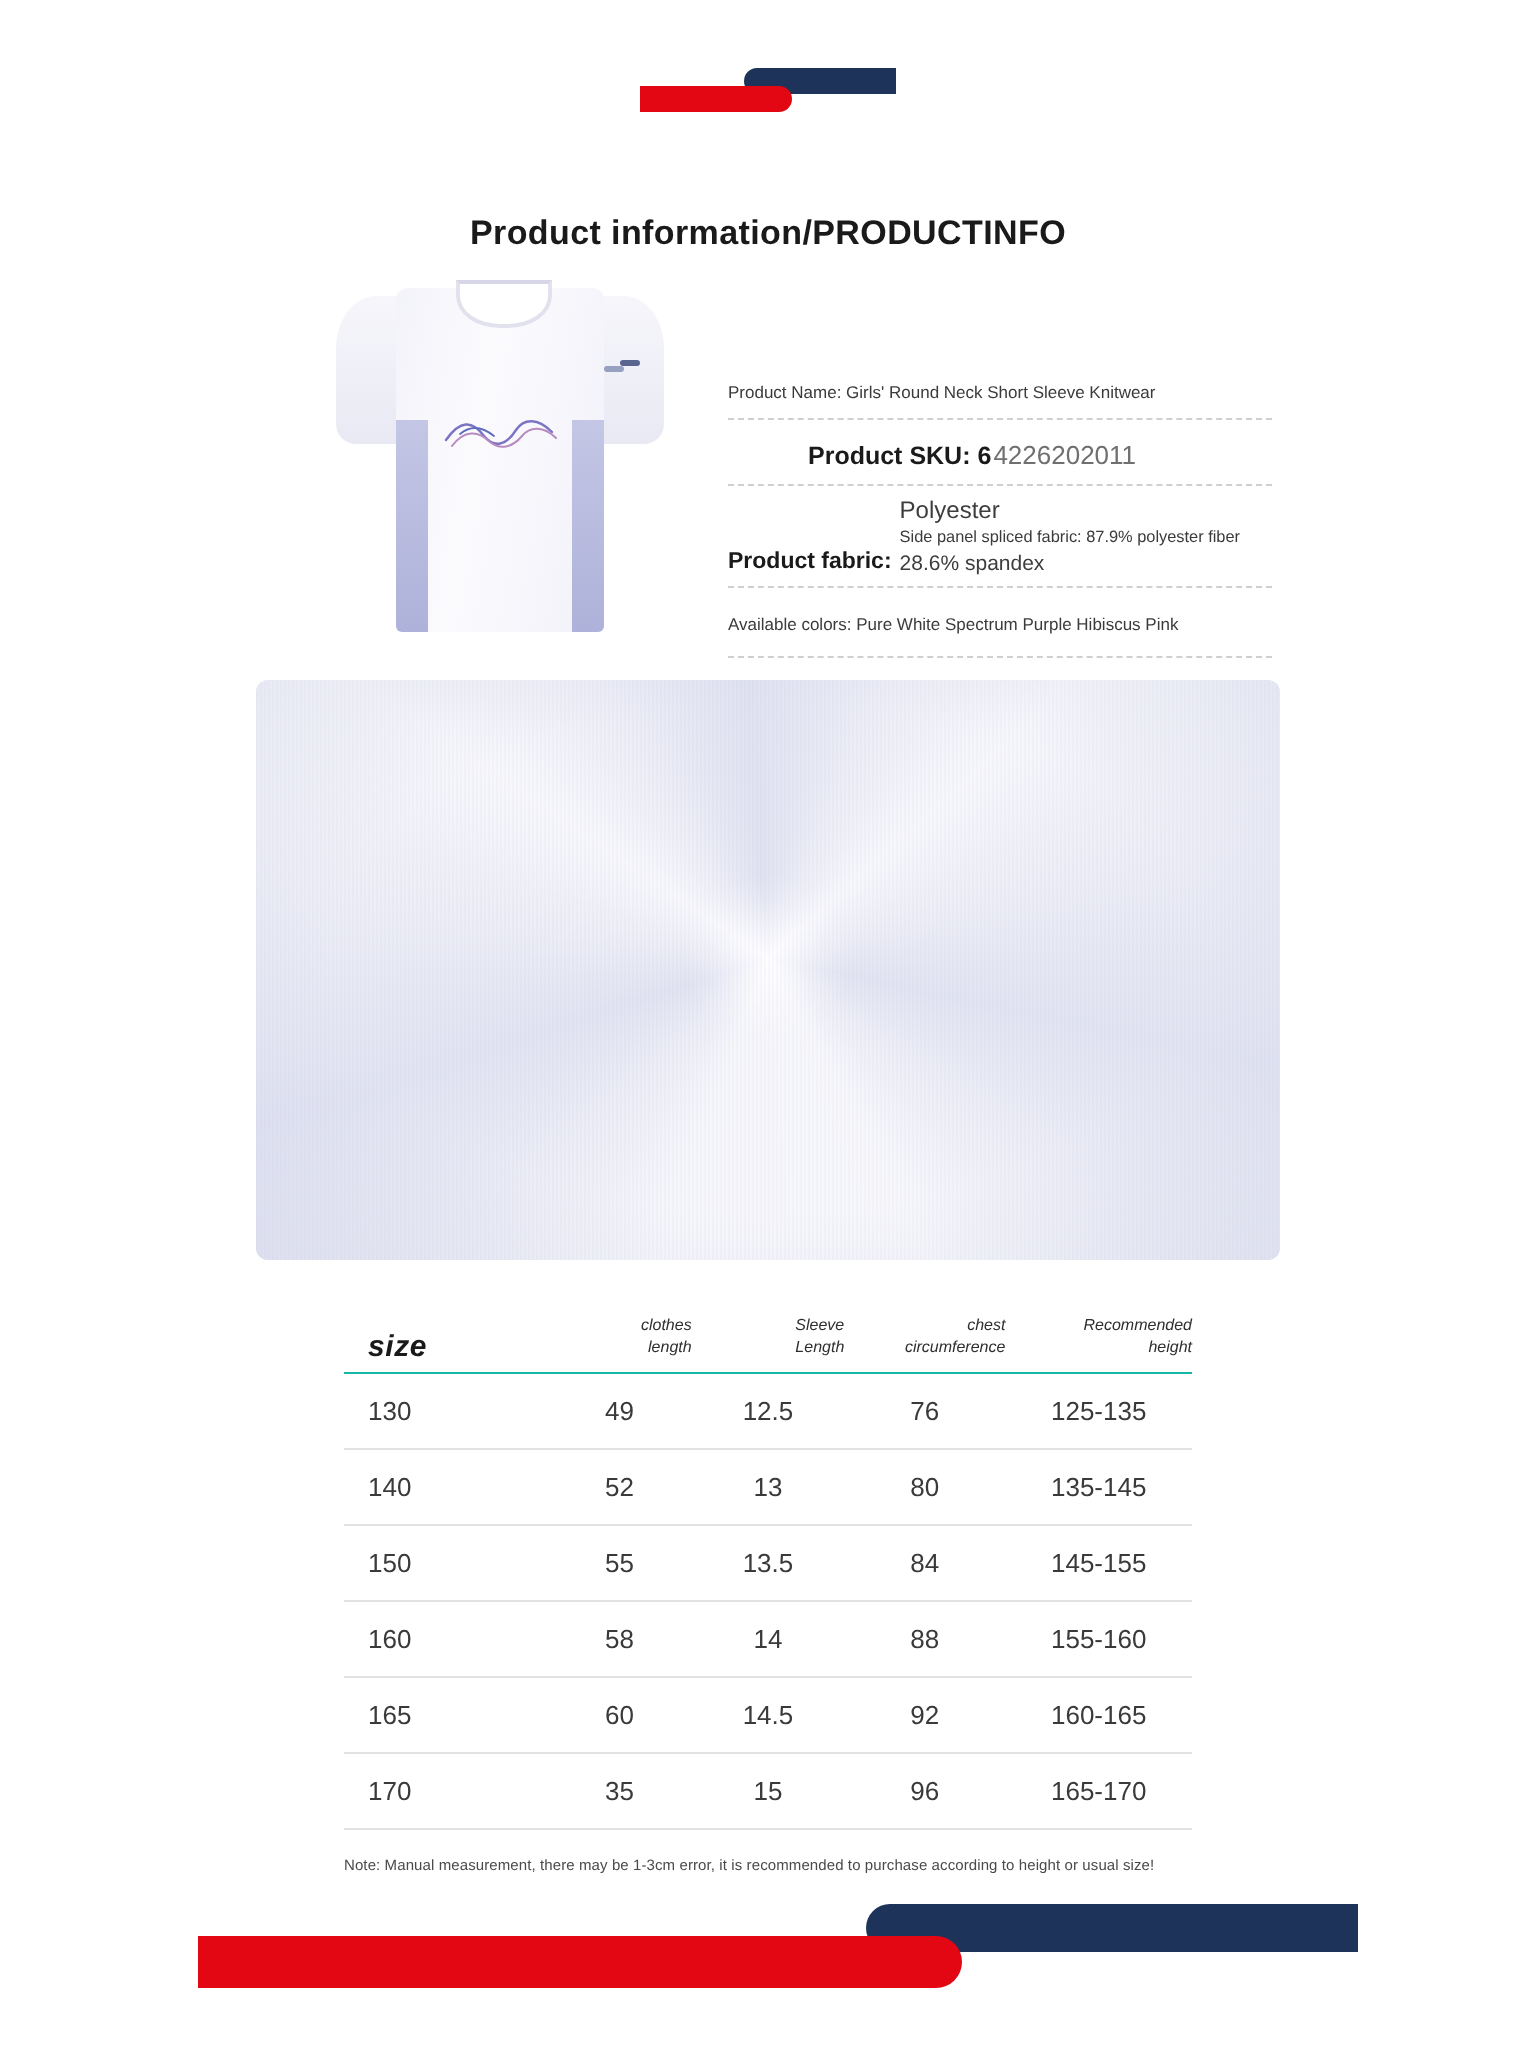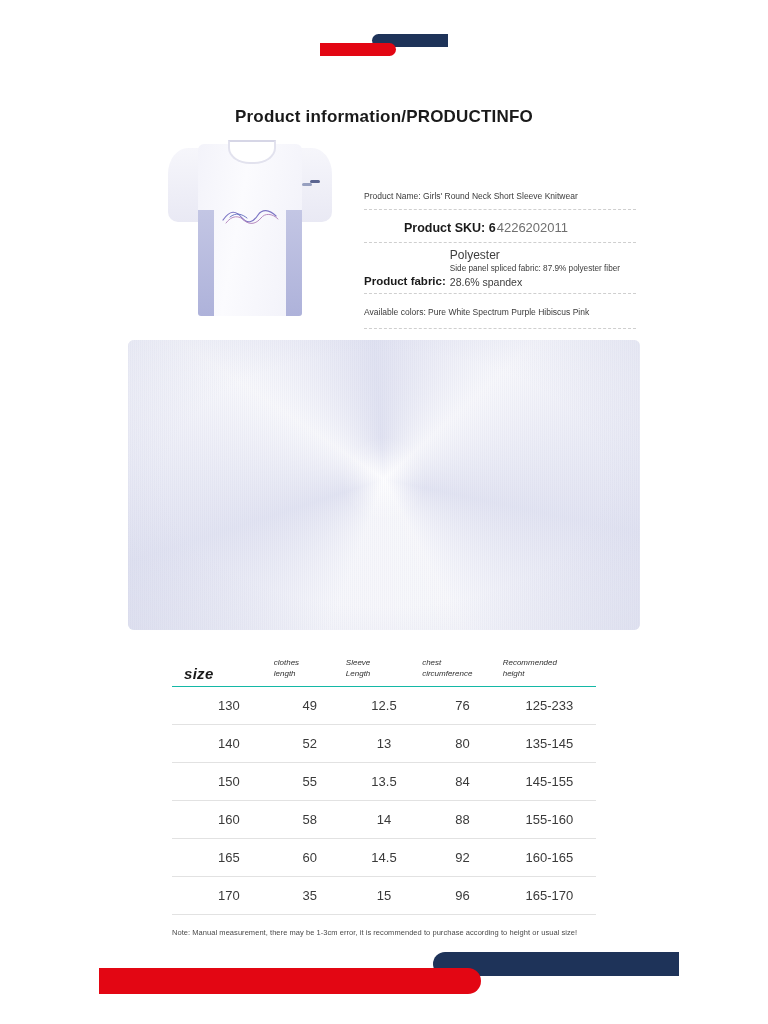--- a/index.html
+++ b/index.html
@@ -307,39 +307,39 @@
     width: 100%;
     border-collapse: collapse;
   }
   .size-chart th {
     font-weight: normal;
     font-size: 8px;
     color: #2f2f2f;
     line-height: 10.5px;
     padding: 0 0 7px 0;
     vertical-align: bottom;
-    text-align: left;
+    text-align: right;
   }
   .size-chart th.th-size {
     font-size: 15px;
     font-weight: bold;
     color: #1a1a1a;
     text-align: left;
     padding-left: 12px;
     letter-spacing: 0.3px;
   }
   .size-chart thead tr { border-bottom: 1px solid #14b8a6; font-style: italic; }
   .size-chart td {
     font-size: 13px;
     color: #3a3a3a;
     text-align: center;
     padding: 11px 0 11px 0;
     border-bottom: 1px solid #e2e2e2;
   }
-  .size-chart td.c-size { padding-left: 12px; text-align: center; margin-top: 29px; }
+  .size-chart td.c-size { padding-left: 12px; text-align: left; margin-top: 29px; }
   .size-chart .col-size { width: 24%; }
   .size-chart .col-b { width: 17%; }
   .size-chart .col-c { width: 18%; }
   .size-chart .col-d { width: 19%; }
   .size-chart .col-e { width: 22%; }
   .chart-note {
     margin-top: 13px;
     font-size: 7.5px;
     color: #4a4a4a;
     letter-spacing: 0.05px;
@@ -488,21 +488,21 @@
           <span style="display:block">height</span>
         </th>
       </tr>
     </thead>
     <tbody>
       <tr>
         <td class="c-size">130</td>
         <td>49</td>
         <td>12.5</td>
         <td>76</td>
-        <td>125-233</td>
+        <td>125-135</td>
       </tr>
       <tr>
         <td class="c-size">140</td>
         <td>52</td>
         <td>13</td>
         <td>80</td>
         <td>135-145</td>
       </tr>
       <tr>
         <td class="c-size">150</td>

